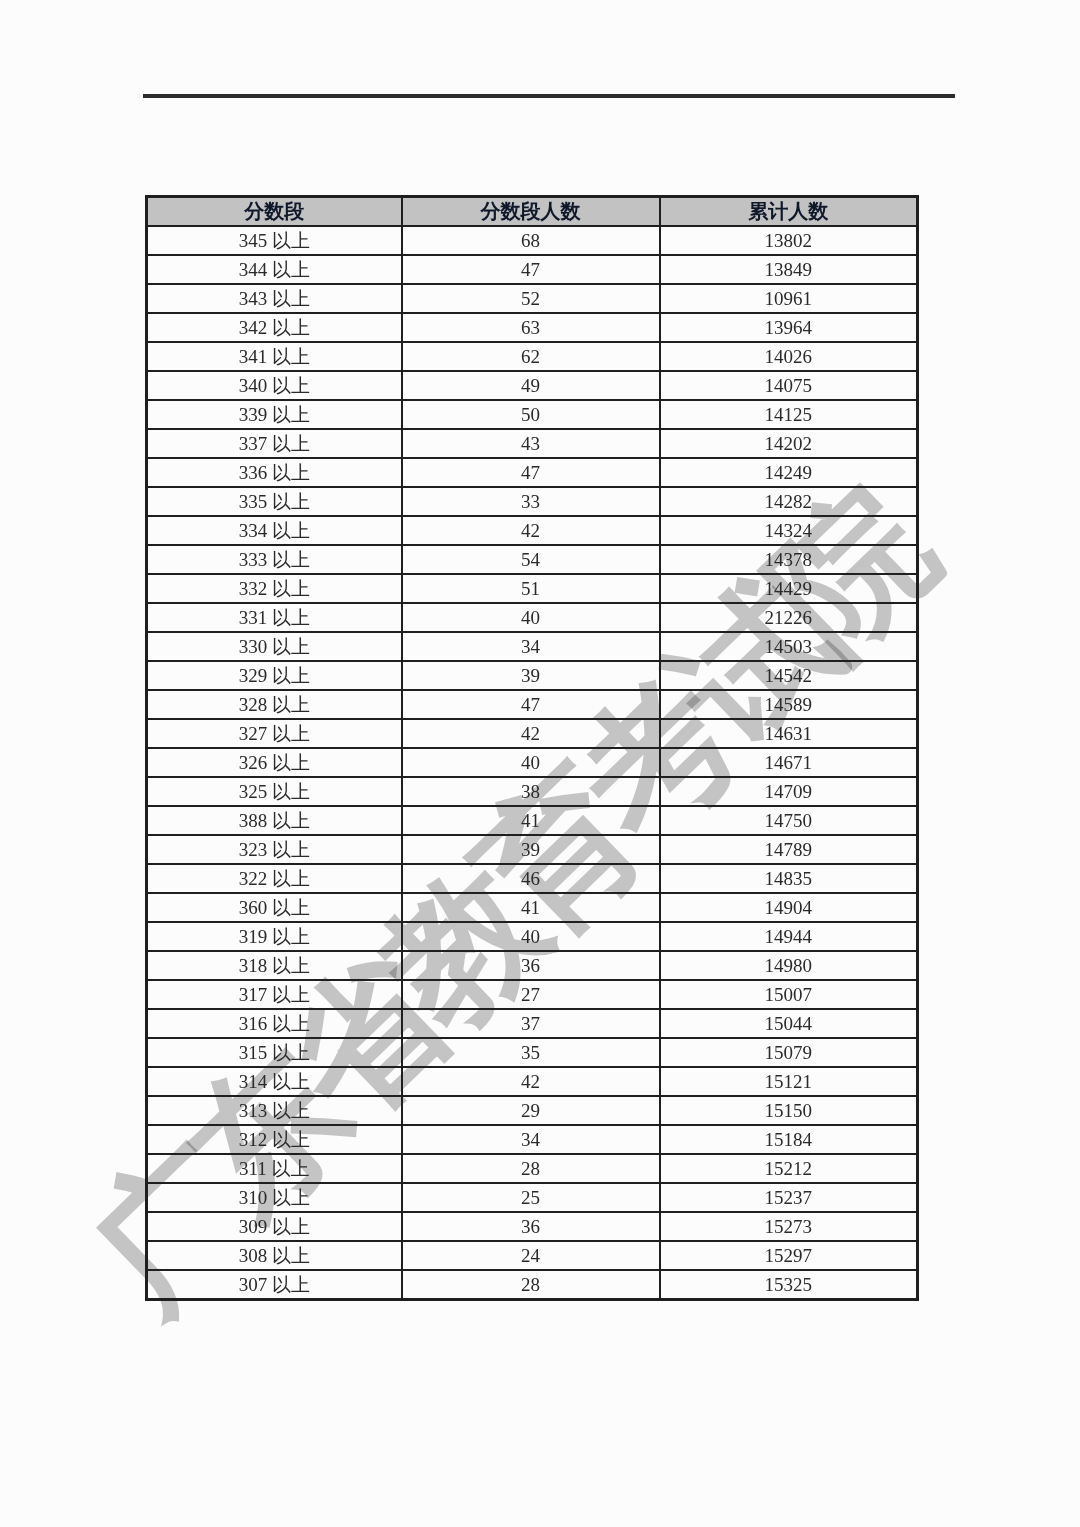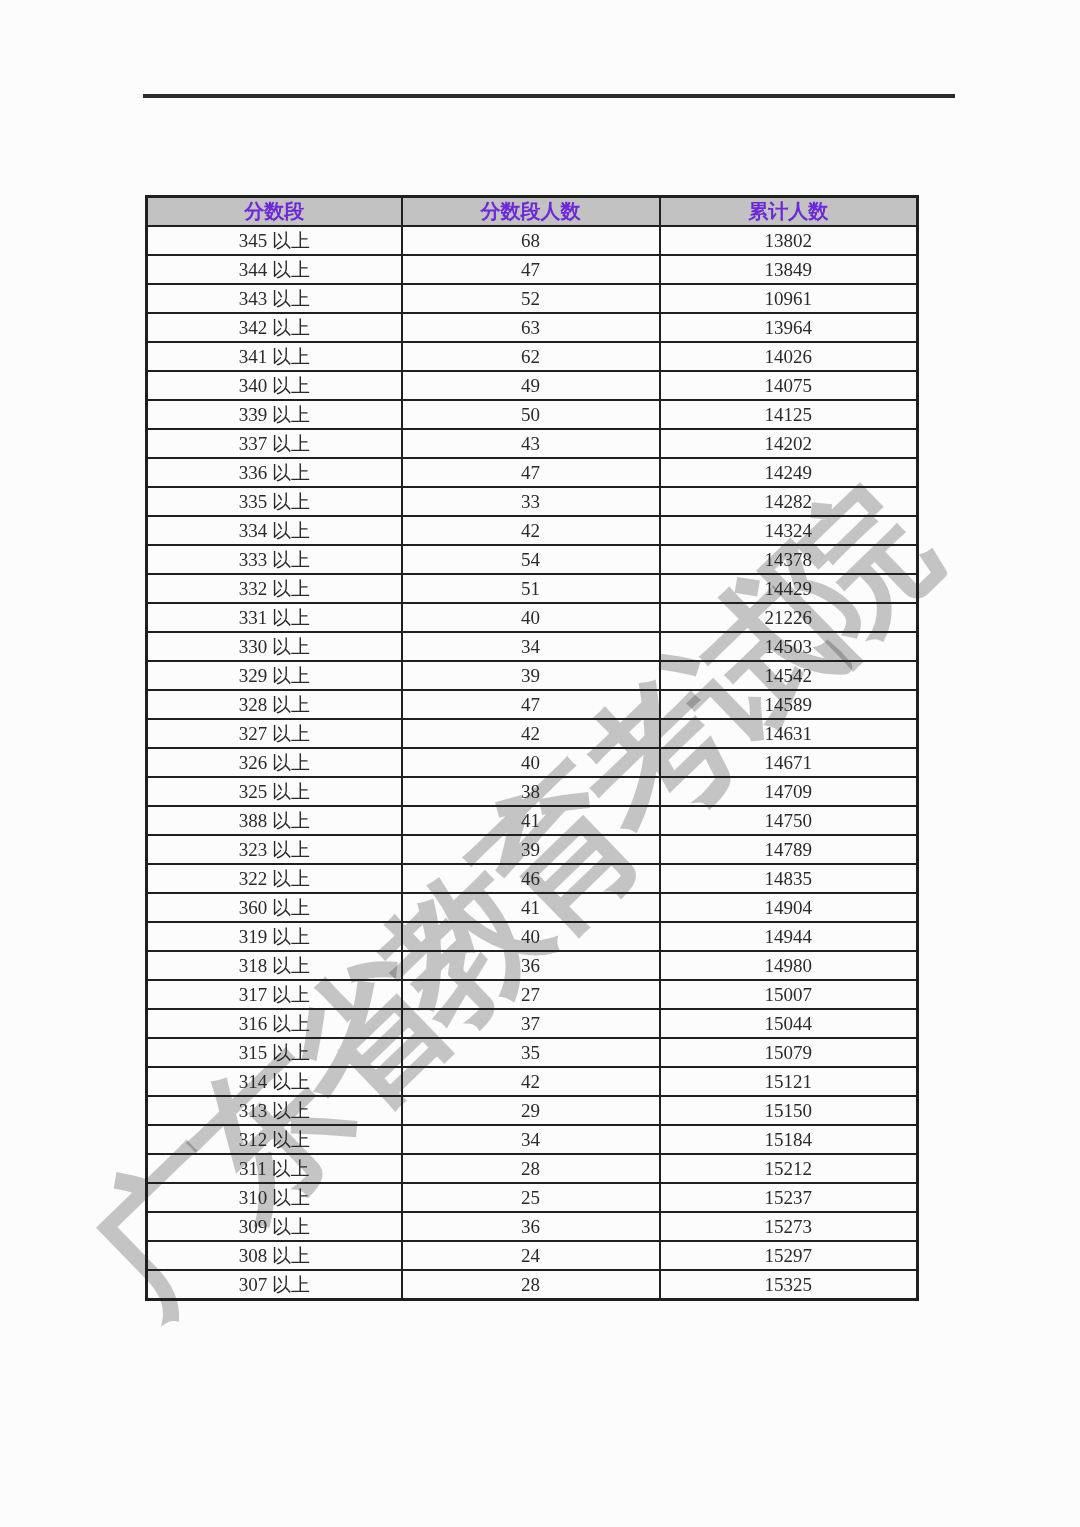--- a/index.html
+++ b/index.html
@@ -51,21 +51,21 @@
     text-align:center;
     vertical-align:middle;
     padding:0;
     overflow:hidden;
   }
   .score-table th{
     background:var(--header-bg);
     height:27px;
     font-size:20px;
     font-weight:700;
-    color:#6d28d9;
+    color:#0f172a;
   }
   .score-table td{
     height:27px;
     font-size:19px;
     color:var(--text-color);
     background:transparent;
   }
 </style>
 </head>
 <body>

